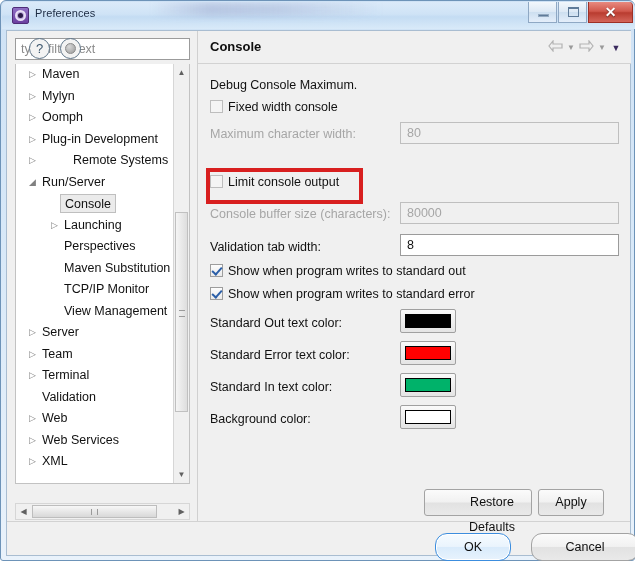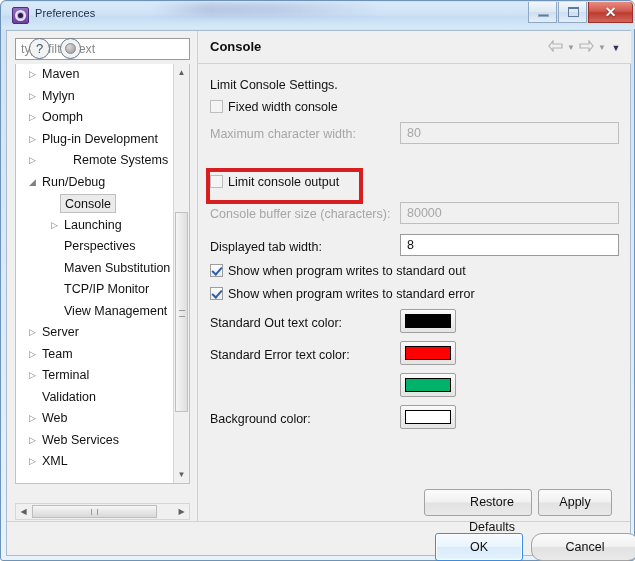--- a/index.html
+++ b/index.html
@@ -387,21 +387,21 @@
     background: linear-gradient(to bottom, #fbfbfb 0%, #f1f1f1 48%, #e2e2e2 52%, #e9e9e9 100%);
     border: 1px solid #a3a3a3;
     border-radius: 3px;
     font-size: 12.5px;
     color: #0f0f0f;
     text-align: center;
     line-height: 25px;
     height: 27px;
   }
   #btn-restore { left: 226px; top: 458px; width: 108px; padding-left: 28px; }
-  #btn-apply   { left: 340px; top: 458px; width: 74px; }
+  #btn-apply   { left: 340px; top: 458px; width: 66px; }
 
   
   #bottom-bar {
     position: absolute;
     left: 0px; top: 490px;
     width: 623px; height: 34px;
     border-top: 1px solid #d2d2d2;
     box-sizing: border-box;
   }
   .circ-icon {
@@ -424,24 +424,24 @@
     position: absolute;
     left: 4px; top: 4px;
     width: 11px; height: 11px;
     border-radius: 50%;
     background: radial-gradient(circle at 35% 30%, #d8d8d8, #9a9a9a);
     border: 1px solid #8a8a8a;
     box-sizing: border-box;
   }
   #btn-ok {
     left: 428px; top: 502px;
-    width: 88px; height: 28px;
+    width: 76px; height: 28px;
     line-height: 26px;
     border: 1px solid #3c8dde;
-    border-radius: 3px;
+    border-radius: 12px;
     background: linear-gradient(to bottom, #f6fbff 0%, #eaf4fd 48%, #d9ebfb 52%, #e8f3fd 100%);
     box-shadow: inset 0 0 0 1px #ffffff;
   }
   #btn-cancel {
     left: 524px; top: 502px;
     width: 108px; height: 28px;
     line-height: 26px;
     border-radius: 11px;
   }
 </style>
@@ -483,21 +483,21 @@
             <div class="tree-item">
               <span class="tw" style="left: 10px;">▷</span>
               <span class="lbl" style="left: 26px;">Plug-in Development</span>
             </div>
             <div class="tree-item">
               <span class="tw" style="left: 10px;">▷</span>
               <span class="lbl" style="left: 26px; margin-left: 31px;">Remote Systems</span>
             </div>
             <div class="tree-item">
               <span class="tw" style="left: 10px;">◢</span>
-              <span class="lbl" style="left: 26px;">Run/Debug</span>
+              <span class="lbl" style="left: 26px;">Run/Server</span>
             </div>
             <div class="tree-item selected">
               <span class="lbl" style="left: 48px;">Console</span>
             </div>
             <div class="tree-item">
               <span class="tw" style="left: 32px;">▷</span>
               <span class="lbl" style="left: 48px;">Launching</span>
             </div>
             <div class="tree-item">
               <span class="lbl" style="left: 48px;">Perspectives</span>
@@ -571,56 +571,57 @@
               <polygon points="10,1 10,4 1,4 1,8 10,8 10,11 14,6" fill="none" stroke="#b3b3b3" stroke-width="1.2"></polygon>
             </svg>
           </span>
           <span class="nav-chev">▼</span>
           <span class="nav-chev dark">▼</span>
         </div>
       </div>
 
       <div id="content">
 
-        <div class="row" style="top:14px;">Limit Console Settings.</div>
+        <div class="row" style="top:14px;">Debug Console Maximum.</div>
 
         <div class="row dim" style="top:63px;">Maximum character width:</div>
 
         <div class="row" style="top:36px;">
           <span class="cb dis"></span><span>Fixed width console</span>
         </div>
         <div class="field" style="top:58px;">80</div>
 
         <div class="row" style="top:111px;">
           <span class="cb dis"></span><span>Limit console output</span>
         </div>
 
         <div class="row dim" style="top:143px;">Console buffer size (characters):</div>
         <div class="field" style="top:138px;">80000</div>
 
-        <div class="row" style="top:176px;">Displayed tab width:</div>
+        <div class="row" style="top:176px;">Validation tab width:</div>
         <div class="field enabled" style="top:170px;">8</div>
 
         <div class="row" style="top:200px;">
           <span class="cb checked"></span><span>Show when program writes to standard out</span>
         </div>
         <div class="row" style="top:223px;">
           <span class="cb checked"></span><span>Show when program writes to standard error</span>
         </div>
 
         <div class="row" style="top:252px;">Standard Out text color:</div>
         <div class="swatch-btn" style="top:245px;">
           <div class="swatch-inner" style="background: rgb(0, 0, 0);"></div>
         </div>
 
         <div class="row" style="top:284px;">Standard Error text color:</div>
         <div class="swatch-btn" style="top:277px;">
           <div class="swatch-inner" style="background: rgb(255, 0, 0);"></div>
         </div>
 
+        <div class="row" style="top:316px;">Standard In text color:</div>
         <div class="swatch-btn" style="top:309px;">
           <div class="swatch-inner" style="background: rgb(0, 178, 106);"></div>
         </div>
 
         <div class="row" style="top:348px;">Background color:</div>
         <div class="swatch-btn" style="top:341px;">
           <div class="swatch-inner" style="background: rgb(255, 255, 255);"></div>
         </div>
 
       </div>

